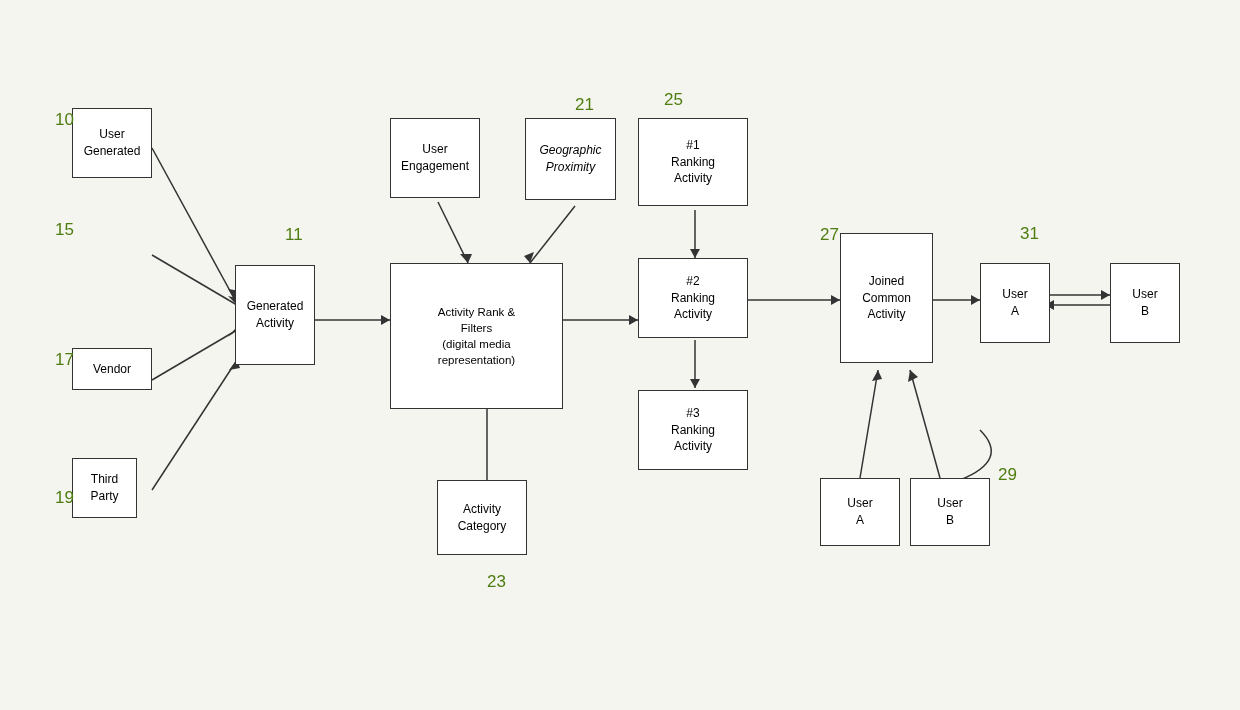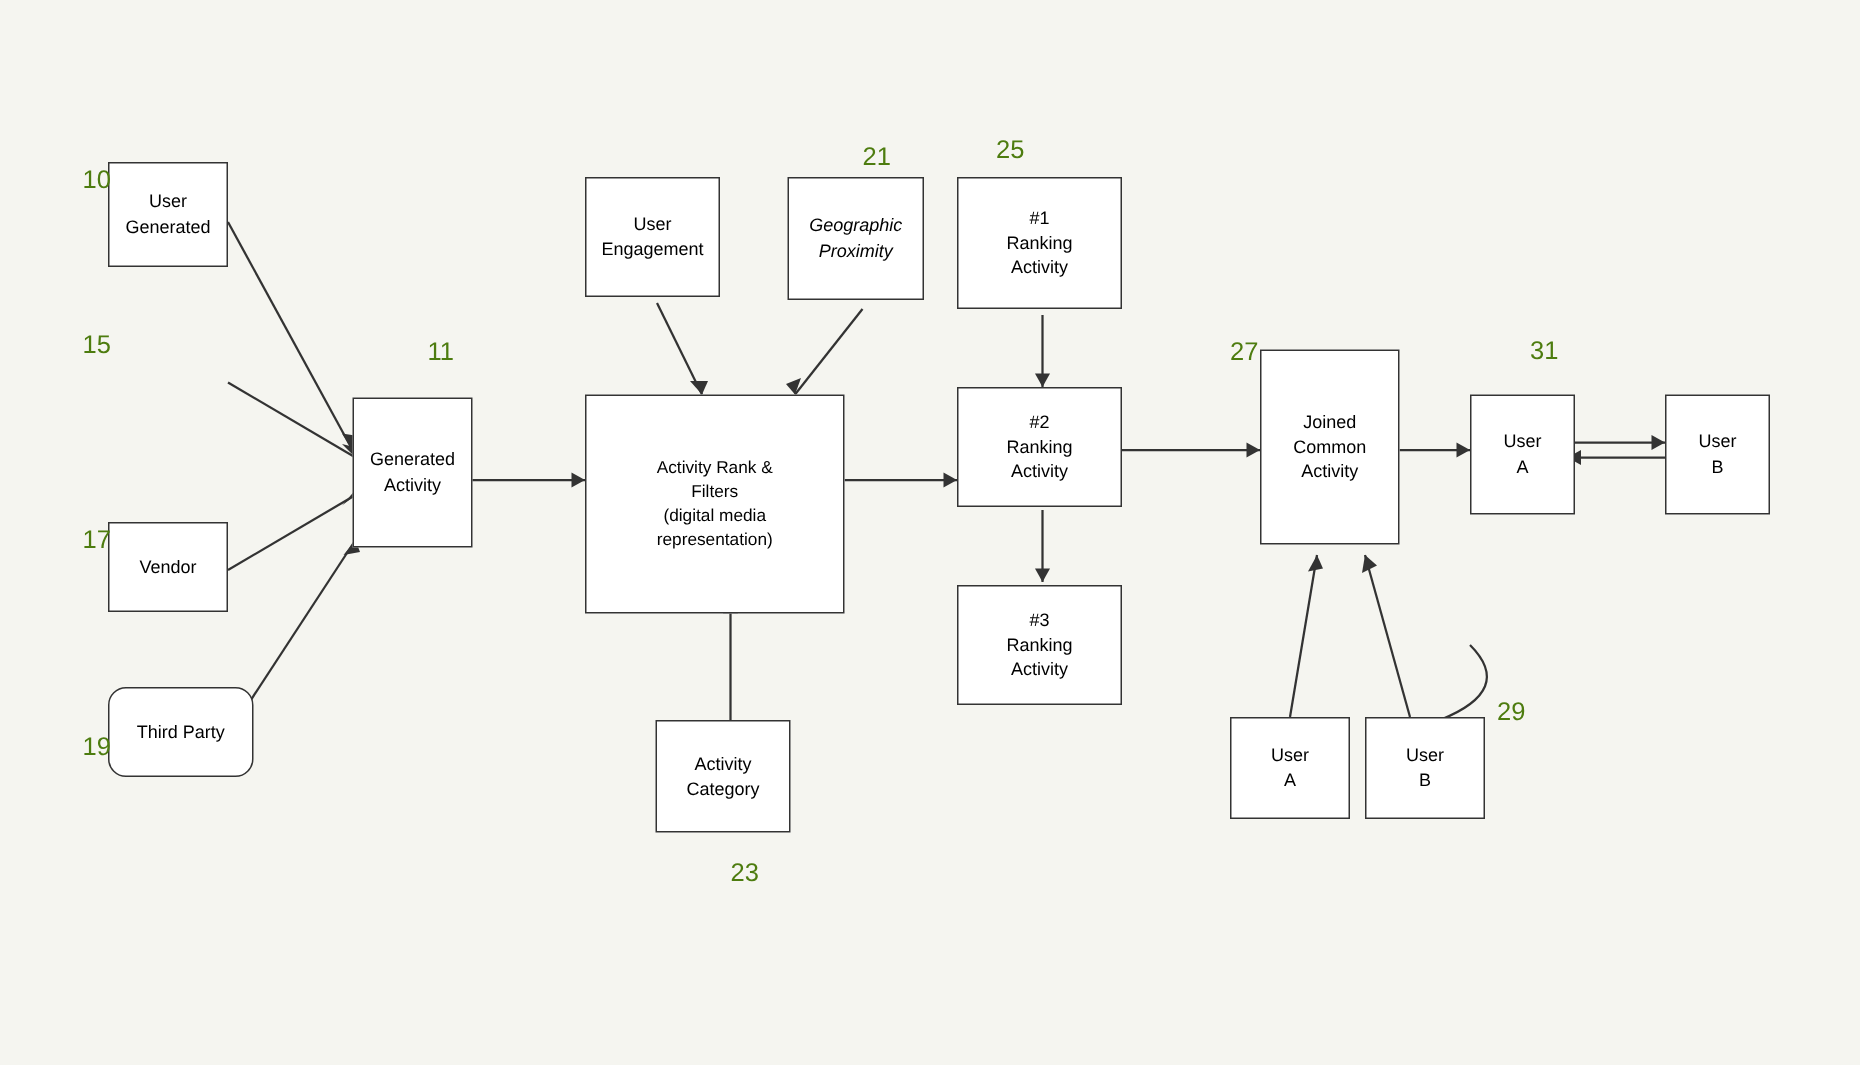--- a/index.html
+++ b/index.html
@@ -109,26 +109,26 @@
     <path d="M 960,480 Q 1010,460 980,430" stroke="#333" stroke-width="1.5" fill="none"></path>
   </svg>
 
   <div class="box" style="left:72px; top:108px; width:80px; height:70px; font-size:12px;">
     <span>User<br>Generated</span>
   </div>
   <div class="label" style="left:55px; top:110px;">10</div>
 
   <div class="label" style="left:55px; top:220px;">15</div>
 
-  <div class="box" style="left:72px; top:348px; width:80px; height:60px;">
+  <div class="box" style="left:72px; top:348px; width:80px; height:42px;">
     <span>Vendor</span>
   </div>
   <div class="label" style="left:55px; top:350px;">17</div>
 
-  <div class="box" style="left:72px; top:458px; width:97px; height:60px;border-radius:12px;">
+  <div class="box" style="left:72px; top:458px; width:65px; height:60px;">
     <span>Third Party</span>
   </div>
   <div class="label" style="left:55px; top:488px;">19</div>
 
   <div class="box" style="left:235px; top:265px; width:80px; height:100px;">
     <span>Generated<br>Activity</span>
   </div>
   <div class="label" style="left:285px; top:225px;">11</div>
 
   <div class="box" style="left:390px; top:118px; width:90px; height:80px;">

